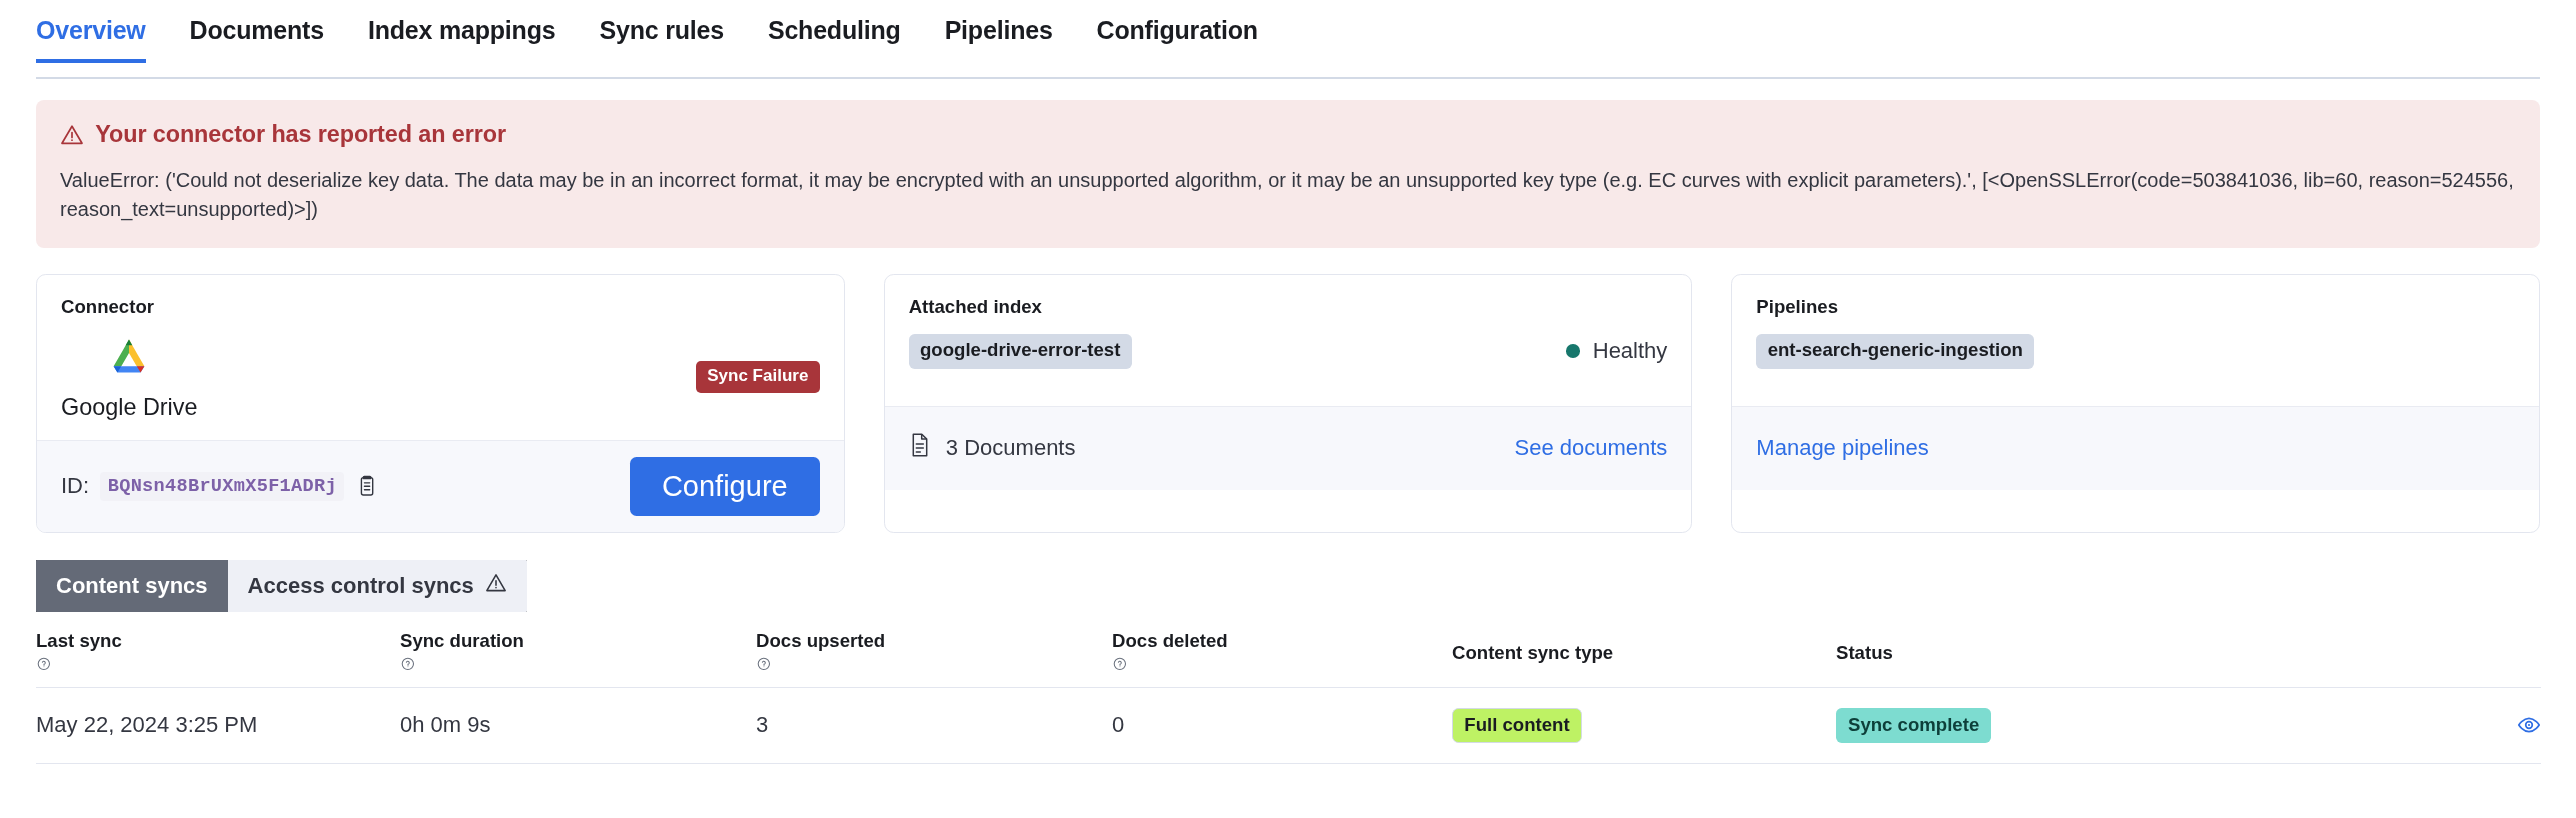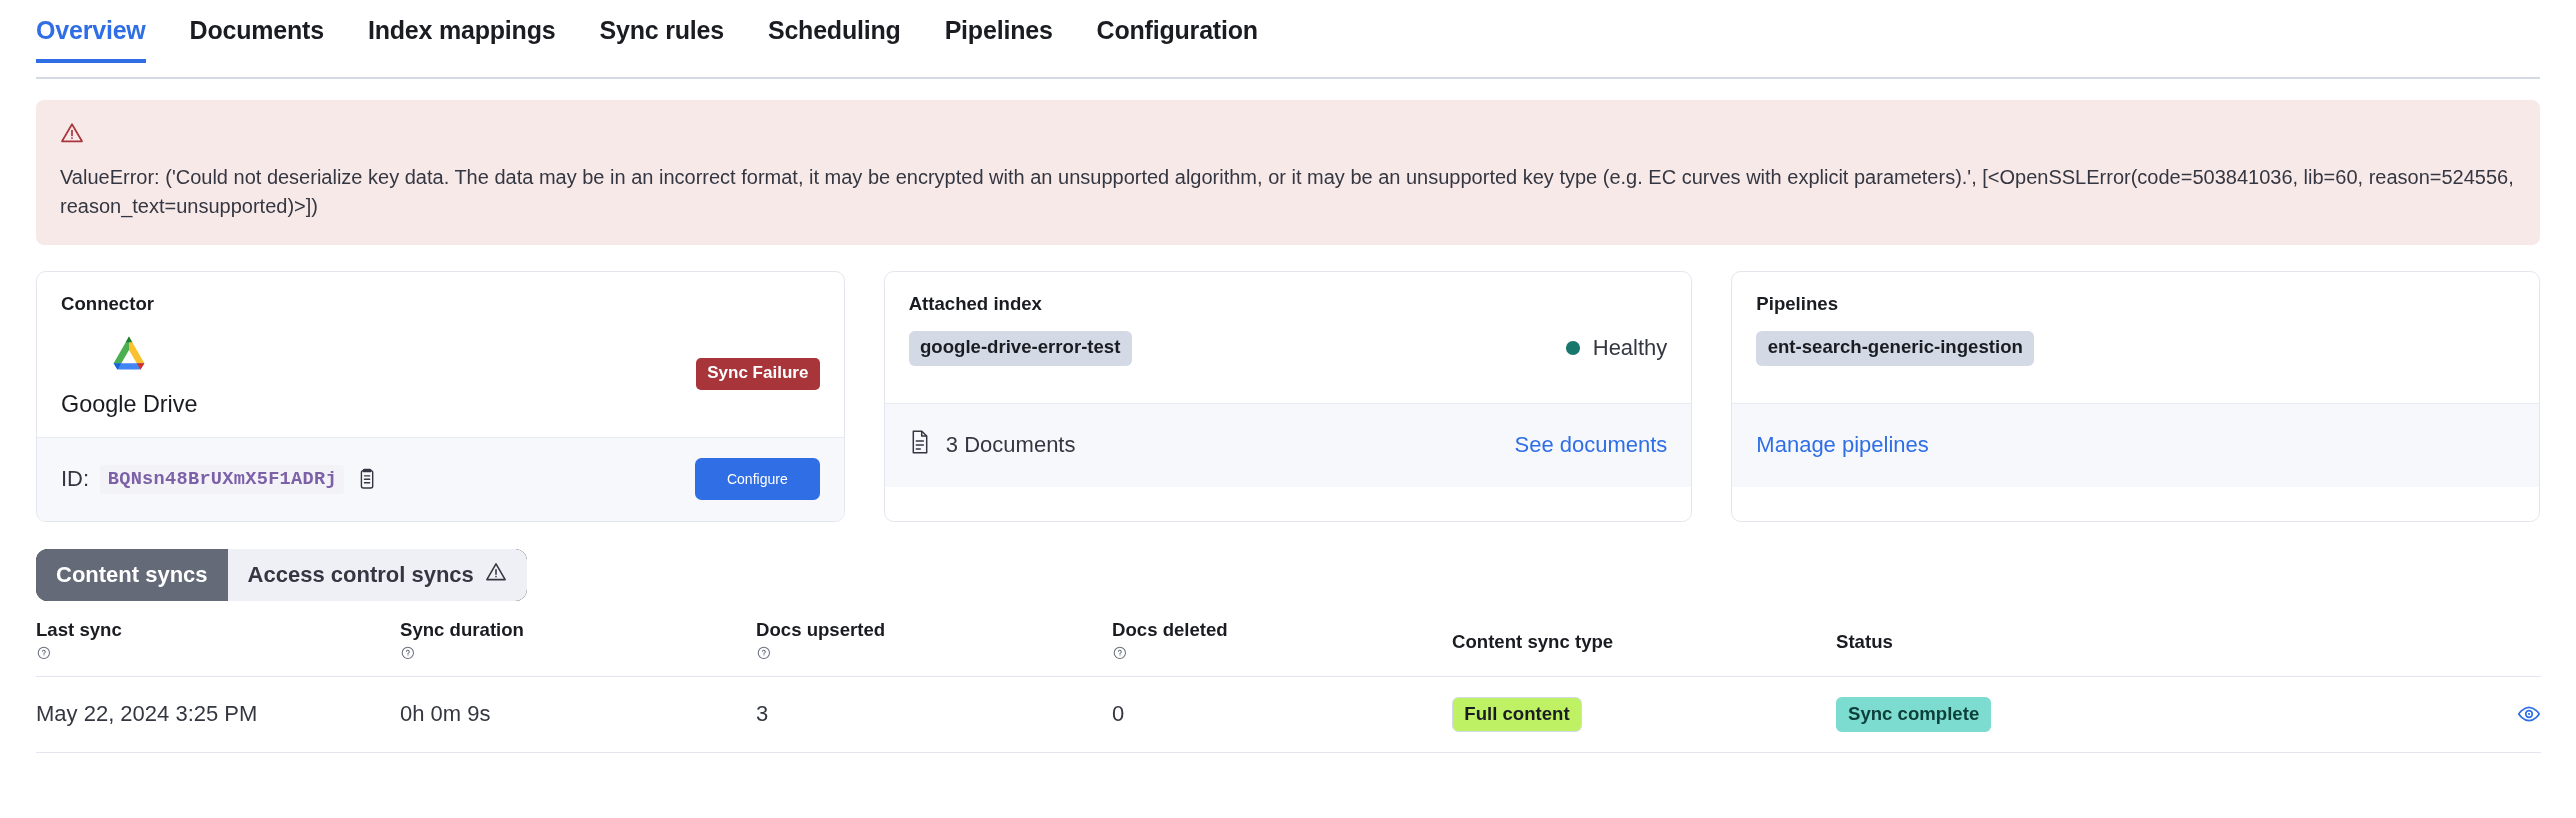--- a/index.html
+++ b/index.html
@@ -148,21 +148,21 @@
     background: none;
     border: none;
     cursor: pointer;
     padding: 1.6px;
     line-height: 0;
   }
 
   .btn-primary {
     background: #2f6ee4;
     color: #ffffff;
-    font-size: 14px;
+    font-size: 29px;
     font-weight: 500;
     border: none;
     border-radius: 6.5px;
     padding: 13px 32px;
     cursor: pointer;
     white-space: nowrap;
   }
 
   .pill {
     display: inline-block;
@@ -196,21 +196,21 @@
     font-size: 22px;
     text-decoration: none;
     cursor: pointer;
     white-space: nowrap;
   }
 
   
   .sync-tabs {
     display: inline-flex;
     margin: 27.5px 0 0 36px;
-    border-radius: 12px;
+    border-radius: 1px;
     overflow: hidden;
     background: #000000;
   }
   .sync-tab {
     font-size: 22px;
     font-weight: 700;
     padding: 12px 20px;
     color: #343741;
     background: #eef0f6;
     cursor: pointer;
@@ -297,20 +297,21 @@
 
 <div class="callout">
   <div class="callout-head">
     <span>
       <svg class="warn-tri" width="24" height="24" viewBox="0 0 24 24" fill="none" stroke="#a8353a" stroke-width="1.7" stroke-linecap="round" stroke-linejoin="round">
         <path d="M12 3.2 L22 20.3 L2 20.3 Z"></path>
         <line x1="12" y1="9.5" x2="12" y2="14.5"></line>
         <line x1="12" y1="17" x2="12" y2="17.2"></line>
       </svg>
     </span>
+    <div class="callout-title">Your connector has reported an error</div>
   </div>
   <div class="callout-body">ValueError: ('Could not deserialize key data. The data may be in an incorrect format, it may be encrypted with an unsupported algorithm, or it may be an unsupported key type (e.g. EC curves with explicit parameters).', [&lt;OpenSSLError(code=503841036, lib=60, reason=524556, reason_text=unsupported)&gt;])</div>
 </div>
 
 
 <div class="cards">
 
   <div class="card">
     <div class="card-body">
       <div class="card-label">Connector</div>

